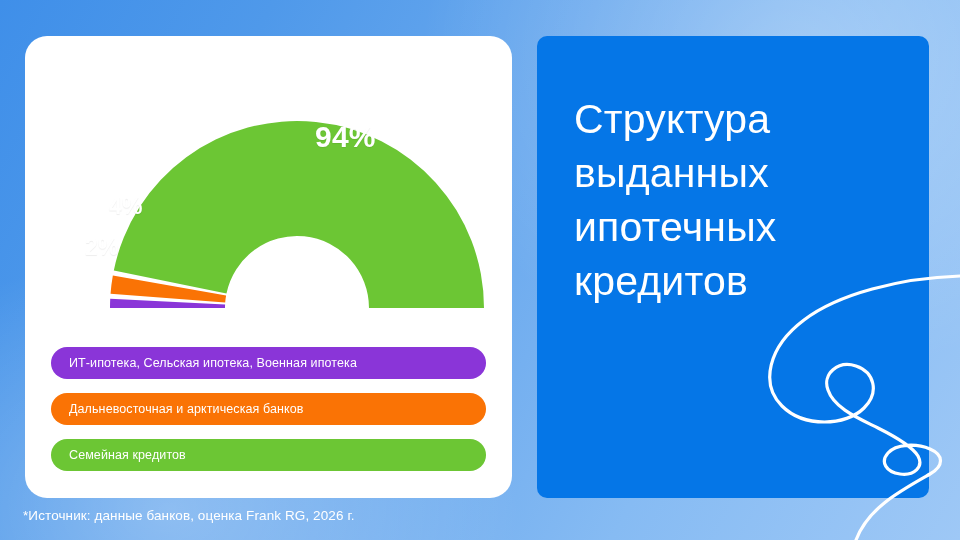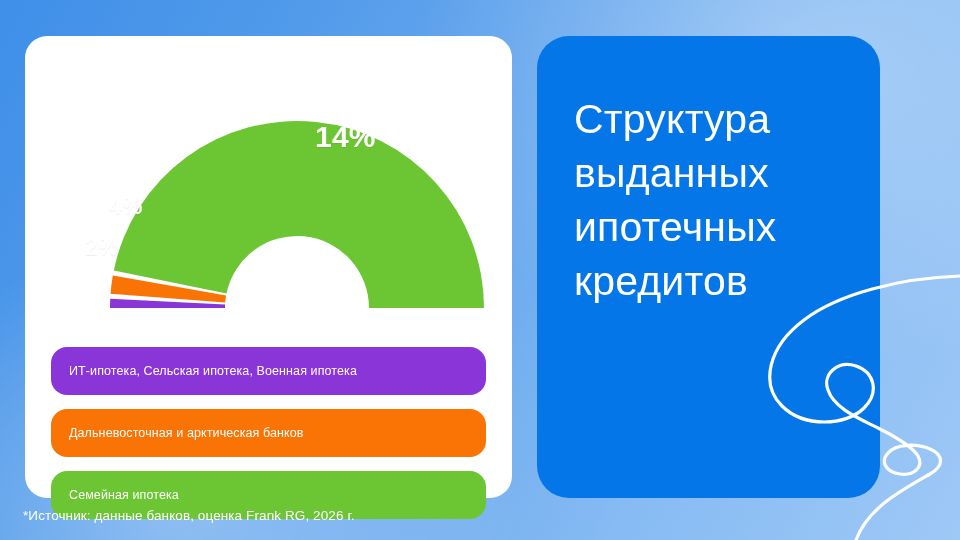--- a/index.html
+++ b/index.html
@@ -81,21 +81,21 @@
   #label-purple { left: 60px;  top: 198px; font-size: 23px; }
 
   
   #legend {
     position: absolute;
     left: 26px;
     top: 311px;
     width: 435px;
   }
   .legend-pill {
-    height: 48px;
+    height: 32px;
     border-radius: 16px;
     display: flex;
     align-items: center;
     padding: 0 0 0 18px;
     box-sizing: border-box;
     margin-bottom: 14px;
     color: #ffffff;
     font-size: 12.5px;
     letter-spacing: 0.1px;
   }
@@ -111,25 +111,26 @@
     font-weight: normal;
     letter-spacing: 0.1px;
     white-space: nowrap;
   }
 
   
   #title-panel {
     position: absolute;
     left: 537px;
     top: 36px;
-    width: 343px;
+    width: 384px;
     height: 462px;
     background: #0576e7;
-    border-radius: 32px;
+    border-radius: 10px;
     overflow: hidden;
+    padding-left: 8px;
   }
   #title-text {
     position: absolute;
     left: 37px;
     top: 56px;
     width: 330px;
     color: #ffffff;
     font-size: 41px;
     line-height: 1.32;
     font-weight: normal;
@@ -158,32 +159,32 @@
       <svg id="donut-svg" width="487" height="272" viewBox="0 0 487 272">
         <g id="donut-slices">
             <path d="M 85.00 272.00 A 187 187 0 0 1 85.22 262.87 L 200.09 268.48 A 72 72 0 0 0 200.00 272.00 Z" fill="#8a35d8"></path>
             <path d="M 85.55 257.65 A 187 187 0 0 1 87.84 239.53 L 201.09 259.50 A 72 72 0 0 0 200.21 266.48 Z" fill="#fa7305"></path>
             <path d="M 88.82 234.40 A 187 187 0 0 1 459.00 272.00 L 344.00 272.00 A 72 72 0 0 0 201.47 257.52 Z" fill="#6cc634"></path>
           </g>
       </svg>
 
       <div class="slice-label" id="label-purple">2%</div>
       <div class="slice-label" id="label-orange">4%</div>
-      <div class="slice-label" id="label-green">14%</div>
+      <div class="slice-label" id="label-green">94%</div>
     </div>
 
     <div id="legend">
       <div class="legend-pill" style="background: rgb(138, 53, 216);">
         <span>ИТ-ипотека, Сельская ипотека, Военная ипотека</span>
       </div>
       <div class="legend-pill" style="background: rgb(250, 115, 5);">
         <span>Дальневосточная и арктическая банков</span>
       </div>
       <div class="legend-pill" style="background: rgb(108, 198, 52);">
-        <span>Семейная ипотека</span>
+        <span>Семейная кредитов</span>
       </div>
     </div>
   </div>
 
   <div id="footnote">*Источник: данные банков, оценка Frank RG, 2026 г.</div>
 
   <div id="title-panel">
     <div id="title-text">Структура выданных ипотечных кредитов</div>
   </div>
 

